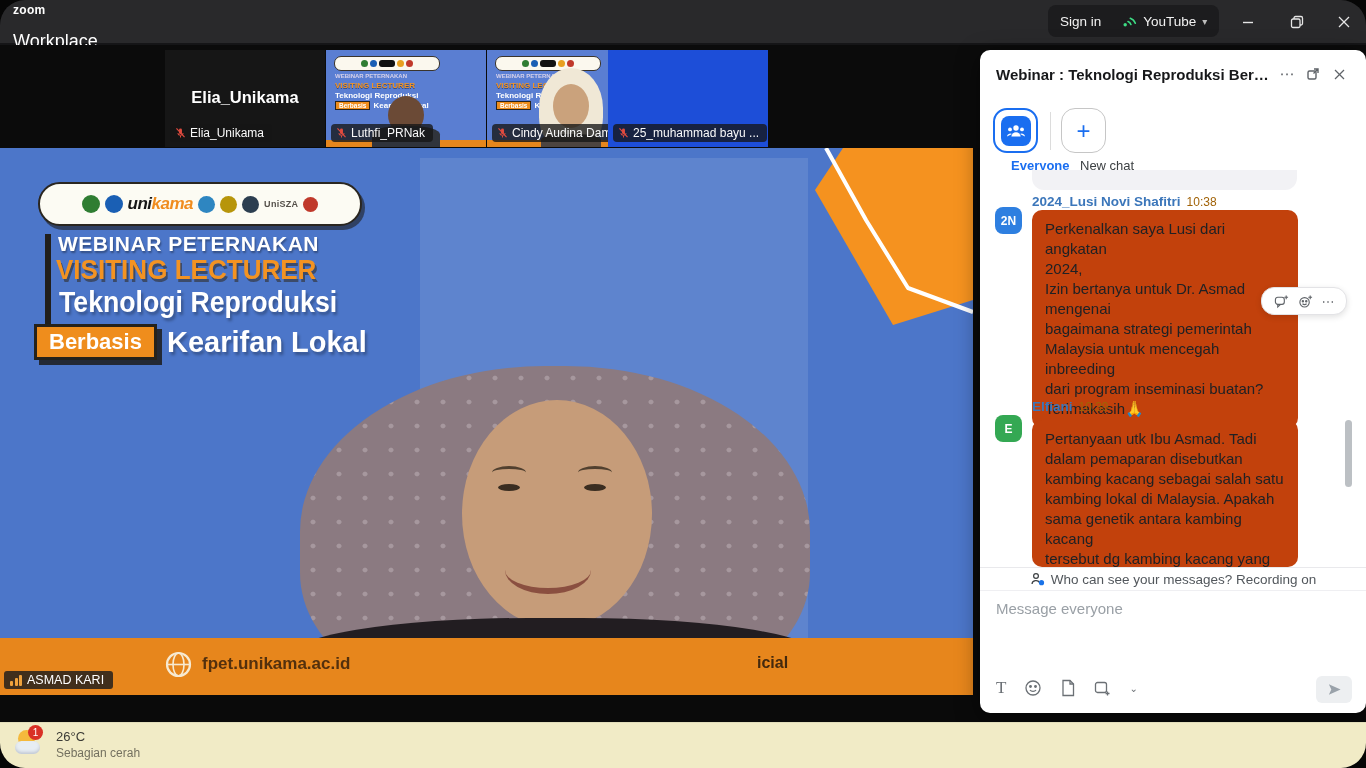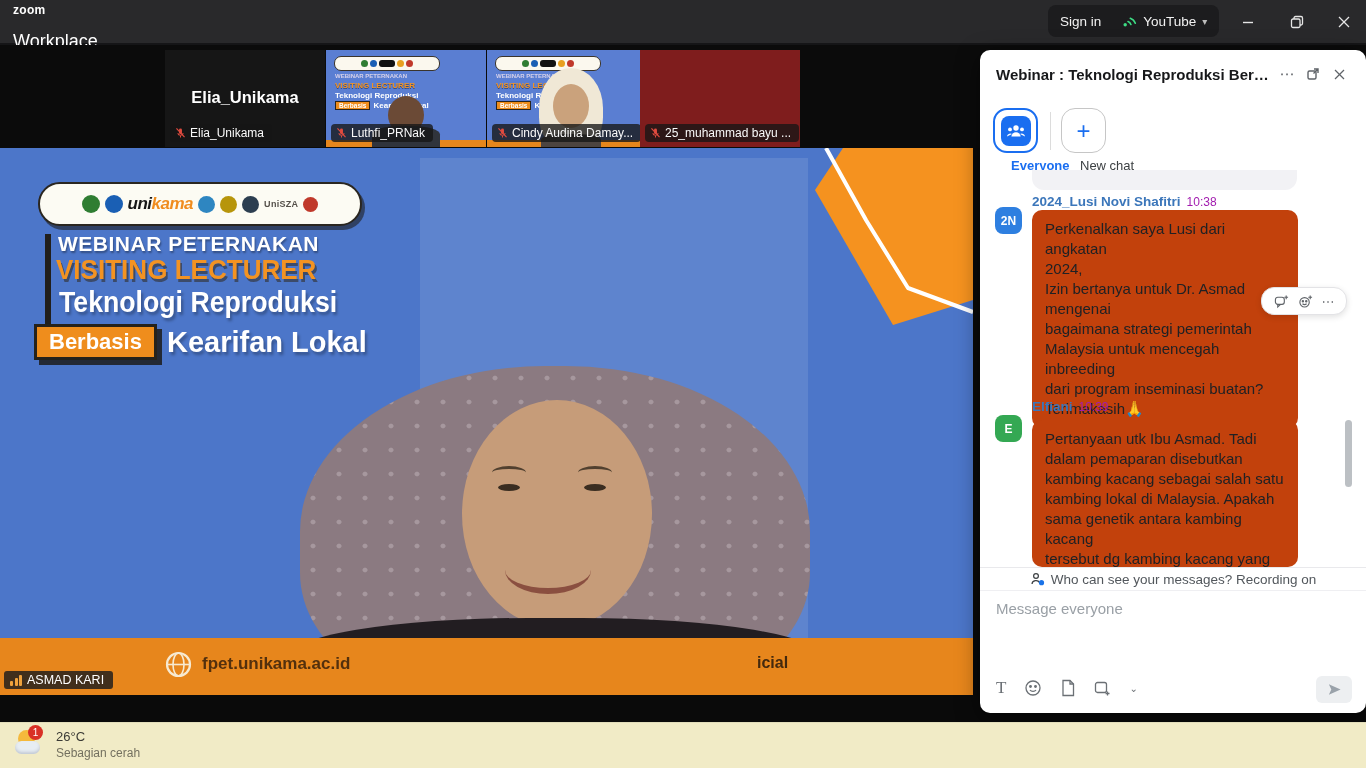--- a/index.html
+++ b/index.html
@@ -1,17 +1,17 @@
 <!DOCTYPE html>
 <html><head>
 <meta charset="utf-8">
 <style>
   html,body{margin:0;padding:0;background:#060606;}
   .screen{position:relative;width:1366px;height:768px;overflow:hidden;
-          font-family:"Liberation Sans",sans-serif;background:#0a0a0a;}
+          font-family:"Liberation Sans",sans-serif;background:#0a0a0a;border-radius:25px;}
 
   
   .titlebar{position:absolute;left:0;top:0;width:1366px;height:45px;background:#29292b;border-bottom:2px solid #151517;box-sizing:border-box;}
   .zlogo{position:absolute;left:13px;top:4px;color:#fff;line-height:1;}
   .zlogo .l1{font-size:12px;font-weight:600;letter-spacing:.3px;}
   .zlogo .l2{font-size:18px;font-weight:500;margin-top:16px;}
   .stream-pill{position:absolute;left:1048px;top:5px;height:32px;background:#1c1c1e;border-radius:8px;display:flex;align-items:center;padding:0 12px;gap:10px;}
   .signin{color:#f2f2f2;font-size:13.5px;padding-right:10px;}
   .yt{display:flex;align-items:center;gap:6px;color:#f2f2f2;font-size:13.5px;}
   .chev{color:#bdbdbd;font-size:10px;}
@@ -76,21 +76,21 @@
   .everyone-btn{left:13px;border:2.5px solid #1a6ef0;}
   .everyone-inner{width:30px;height:30px;border-radius:8px;background:#1a6ef0;display:flex;align-items:center;justify-content:center;}
   .newchat-btn{left:81px;border:1.5px solid #c6c6c6;color:#1a6ef0;font-size:24px;font-weight:400;}
   .tabdiv{position:absolute;left:70px;top:62px;width:1px;height:38px;background:#dcdcdc;}
   .tablbl{position:absolute;top:108px;font-size:13px;padding-left:18px;}
   .lbl-everyone{left:13px;color:#1a6ef0;font-weight:600;}
   .lbl-newchat{left:82px;color:#3c4043;}
   .msgs{position:absolute;left:0;top:120px;width:386px;height:397px;overflow:hidden;}
   .partial{position:absolute;left:52px;top:0;width:265px;height:20px;background:#f2f2f5;border-radius:0 0 12px 12px;}
   .sender{position:absolute;font-size:13.5px;font-weight:600;color:#3b76ba;white-space:nowrap;}
-  .mtime{font-size:12px;font-weight:400;color:#a21caf;margin-left:6px;}
+  .mtime{font-size:12px;font-weight:400;color:#a16207;margin-left:6px;}
   .avatar{position:absolute;left:15px;width:27px;height:27px;border-radius:8px;color:#fff;font-size:12px;font-weight:700;display:flex;align-items:center;justify-content:center;}
   .av-blue{background:#2e7fe0;}
   .av-green{background:#34a853;}
   .bubble{position:absolute;left:52px;width:266px;background:#c2410c;border-radius:10px;padding:9px 13px;font-size:15px;line-height:20px;color:#202124;white-space:pre-line;box-sizing:border-box;}
   .hoverpill{position:absolute;left:281px;top:117px;width:84px;height:26px;background:#fff;border:1px solid #e3e3e6;border-radius:13px;box-shadow:0 2px 6px rgba(0,0,0,.12);display:flex;align-items:center;justify-content:center;gap:9px;color:#5f6368;}
   .scrollthumb{position:absolute;left:365px;top:250px;width:7px;height:67px;border-radius:4px;background:#bcc0c4;}
   .privacy{position:absolute;left:0;top:517px;width:386px;height:24px;border-top:1px solid #e9e9ec;border-bottom:1px solid #efeff2;display:flex;align-items:center;justify-content:center;gap:6px;font-size:13.5px;color:#52575c;box-sizing:border-box;}
   .placeholder{position:absolute;left:16px;top:550px;font-size:15px;color:#9aa0a6;}
   .ctoolbar{position:absolute;left:16px;top:628px;display:flex;align-items:center;gap:18px;color:#6b7075;}
   .ticon{font-family:"Liberation Serif",serif;font-size:17px;}
@@ -214,21 +214,21 @@
         <svg width="11" height="12" viewBox="0 0 12 12">
           <rect x="4.4" y="1.2" width="3.2" height="6" rx="1.6" fill="#e04b3f"></rect>
           <path d="M3 6.3 a3.2 3.2 0 0 0 6 0" stroke="#e04b3f" stroke-width="1.1" fill="none"></path>
           <line x1="6" y1="9" x2="6" y2="11" stroke="#e04b3f" stroke-width="1.1"></line>
           <line x1="1.6" y1="1" x2="10.4" y2="10.6" stroke="#e04b3f" stroke-width="1.3"></line>
         </svg>
         <span>Cindy Audina Damay...</span>
       </div>
     </div>
 
-    <div class="tile" style="left:640px;background:#7f1d1d;">
+    <div class="tile" style="left:608px;background:#1d4ed8;">
       <div class="namepill">
         <svg width="11" height="12" viewBox="0 0 12 12">
           <rect x="4.4" y="1.2" width="3.2" height="6" rx="1.6" fill="#e04b3f"></rect>
           <path d="M3 6.3 a3.2 3.2 0 0 0 6 0" stroke="#e04b3f" stroke-width="1.1" fill="none"></path>
           <line x1="6" y1="9" x2="6" y2="11" stroke="#e04b3f" stroke-width="1.1"></line>
           <line x1="1.6" y1="1" x2="10.4" y2="10.6" stroke="#e04b3f" stroke-width="1.3"></line>
         </svg>
         <span>25_muhammad bayu ...</span>
       </div>
     </div>

